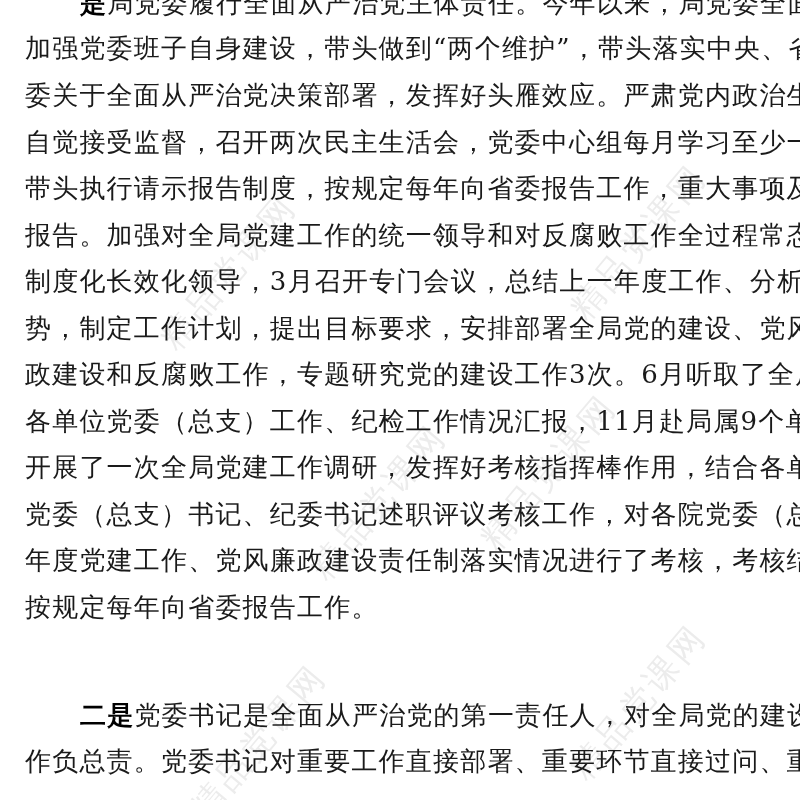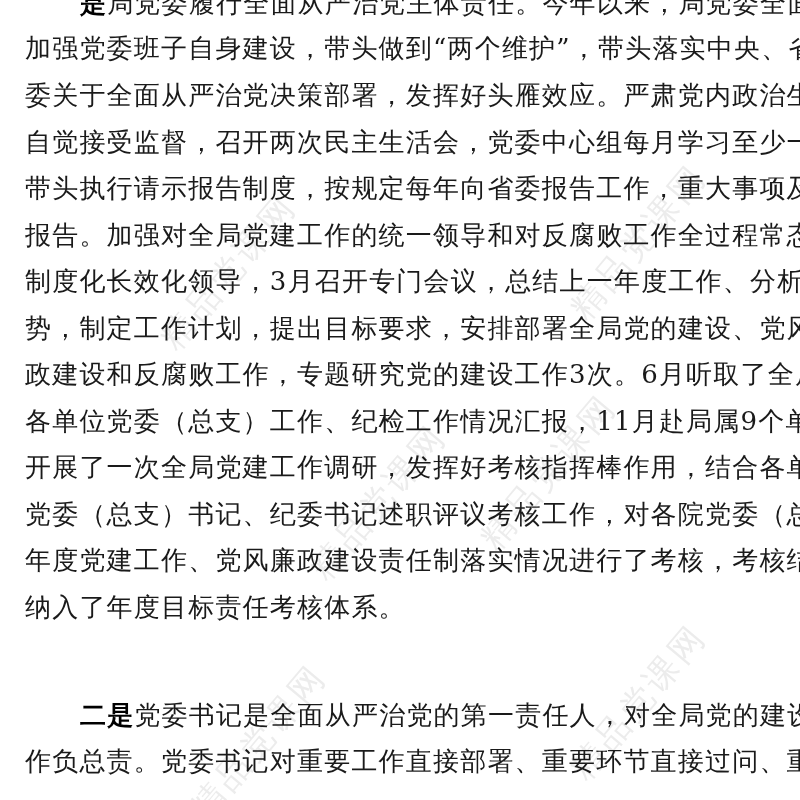--- a/index.html
+++ b/index.html
@@ -44,21 +44,21 @@
     <div class="line" style="top:127px;">自觉接受监督，召开两次民主生活会，党委中心组每月学习至少一次。</div>
     <div class="line" style="top:173px;">带头执行请示报告制度，按规定每年向省委报告工作，重大事项及时</div>
     <div class="line" style="top:220px;">报告。加强对全局党建工作的统一领导和对反腐败工作全过程常态化</div>
     <div class="line" style="top:266px;">制度化长效化领导，3月召开专门会议，总结上一年度工作、分析形</div>
     <div class="line" style="top:313px;">势，制定工作计划，提出目标要求，安排部署全局党的建设、党风廉</div>
     <div class="line" style="top:359px;">政建设和反腐败工作，专题研究党的建设工作3次。6月听取了全局</div>
     <div class="line" style="top:406px;">各单位党委（总支）工作、纪检工作情况汇报，11月赴局属9个单位</div>
     <div class="line" style="top:452px;">开展了一次全局党建工作调研，发挥好考核指挥棒作用，结合各单位</div>
     <div class="line" style="top:499px;">党委（总支）书记、纪委书记述职评议考核工作，对各院党委（总支）</div>
     <div class="line" style="top:545px;">年度党建工作、党风廉政建设责任制落实情况进行了考核，考核结果</div>
-    <div class="line short" style="top:592px;">纳入了年度目标责任考核体系。</div>
+    <div class="line short" style="top:592px;">按规定每年向省委报告工作。</div>
   </div>
 
   <div>
     <div class="line indent" style="top:700px;"><span class="bold">二是</span><span>党委书记是全面从严治党的第一责任人，对全局党的建设工</span></div>
     <div class="line" style="top:746px;">作负总责。党委书记对重要工作直接部署、重要环节直接过问、重要</div>
   </div>
 
 </div>
 
 </body></html>

